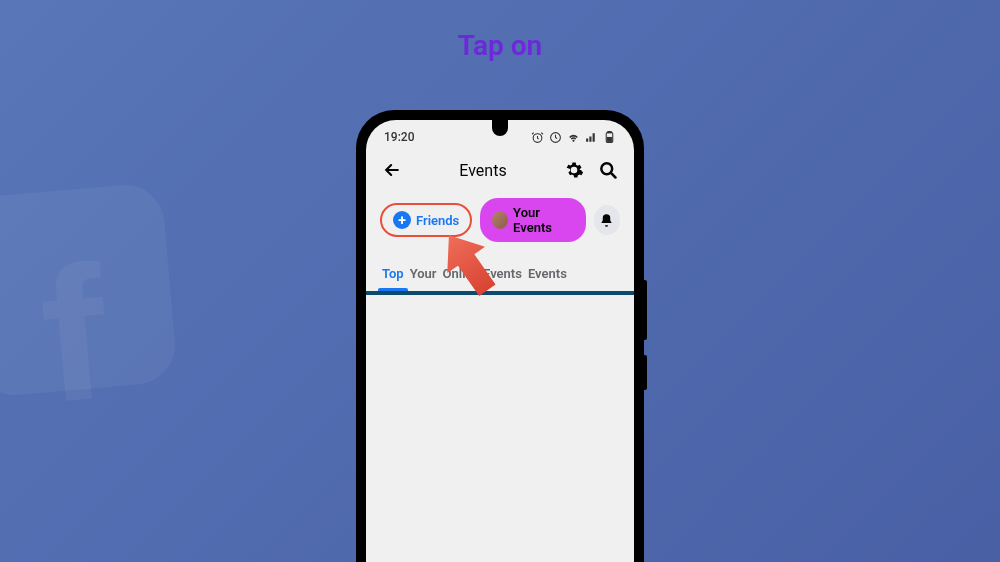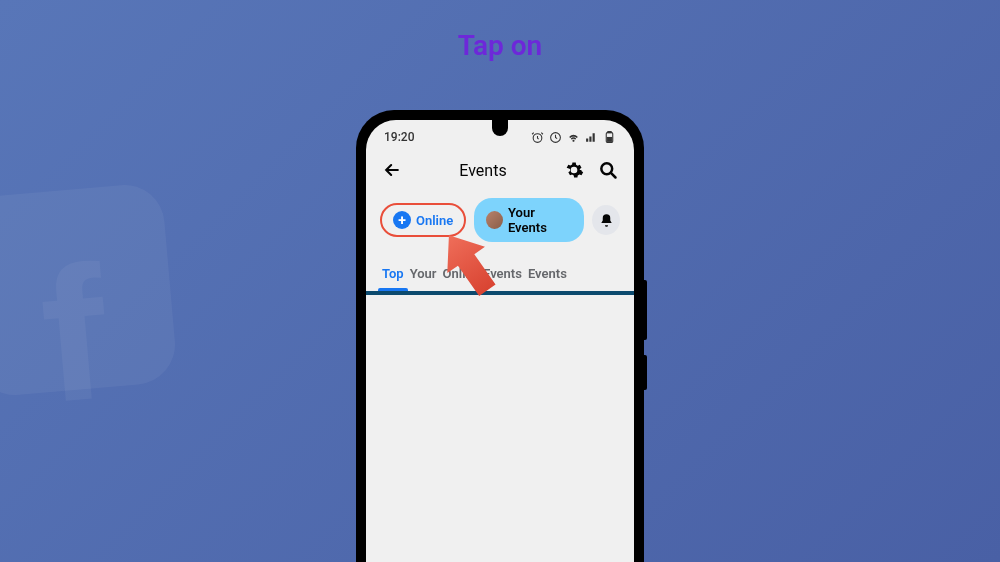--- a/index.html
+++ b/index.html
@@ -141,21 +141,21 @@
     .chips-row {
       display: flex;
       gap: 8px;
       padding: 8px 14px;
       align-items: center;
     }
     .chip {
       display: flex;
       align-items: center;
       gap: 5px;
-      background: #7dd3fc;
+      background: #d946ef;
       border-radius: 18px;
       padding: 7px 12px;
       font-size: 13px;
       font-weight: 600;
       color: #050505;
     }
     .chip-create {
       position: relative;
       border: 2px solid #e94e3a;
       background: #f0f0f0;
@@ -279,21 +279,21 @@
         <svg viewBox="0 0 24 24" fill="none" stroke="#050505" stroke-width="3" stroke-linecap="round">
           <circle cx="10.5" cy="10.5" r="6.5"></circle>
           <path d="M21 21l-5.5-5.5"></path>
         </svg>
       </div>
     </div>
 
     <div class="chips-row">
       <div class="chip chip-create">
         <span class="plus-circle">+</span>
-        <span>Online</span>
+        <span>Friends</span>
       </div>
       <div class="chip">
         <span class="avatar"></span>
         <span>Your Events</span>
       </div>
       <div class="chip chip-bell">
         <svg width="15" height="15" viewBox="0 0 24 24" fill="#050505">
           <path d="M12 2a6 6 0 00-6 6v4l-2 3v1h16v-1l-2-3V8a6 6 0 00-6-6zm0 20a2.5 2.5 0 002.5-2.5h-5A2.5 2.5 0 0012 22z"></path>
         </svg>
       </div>

